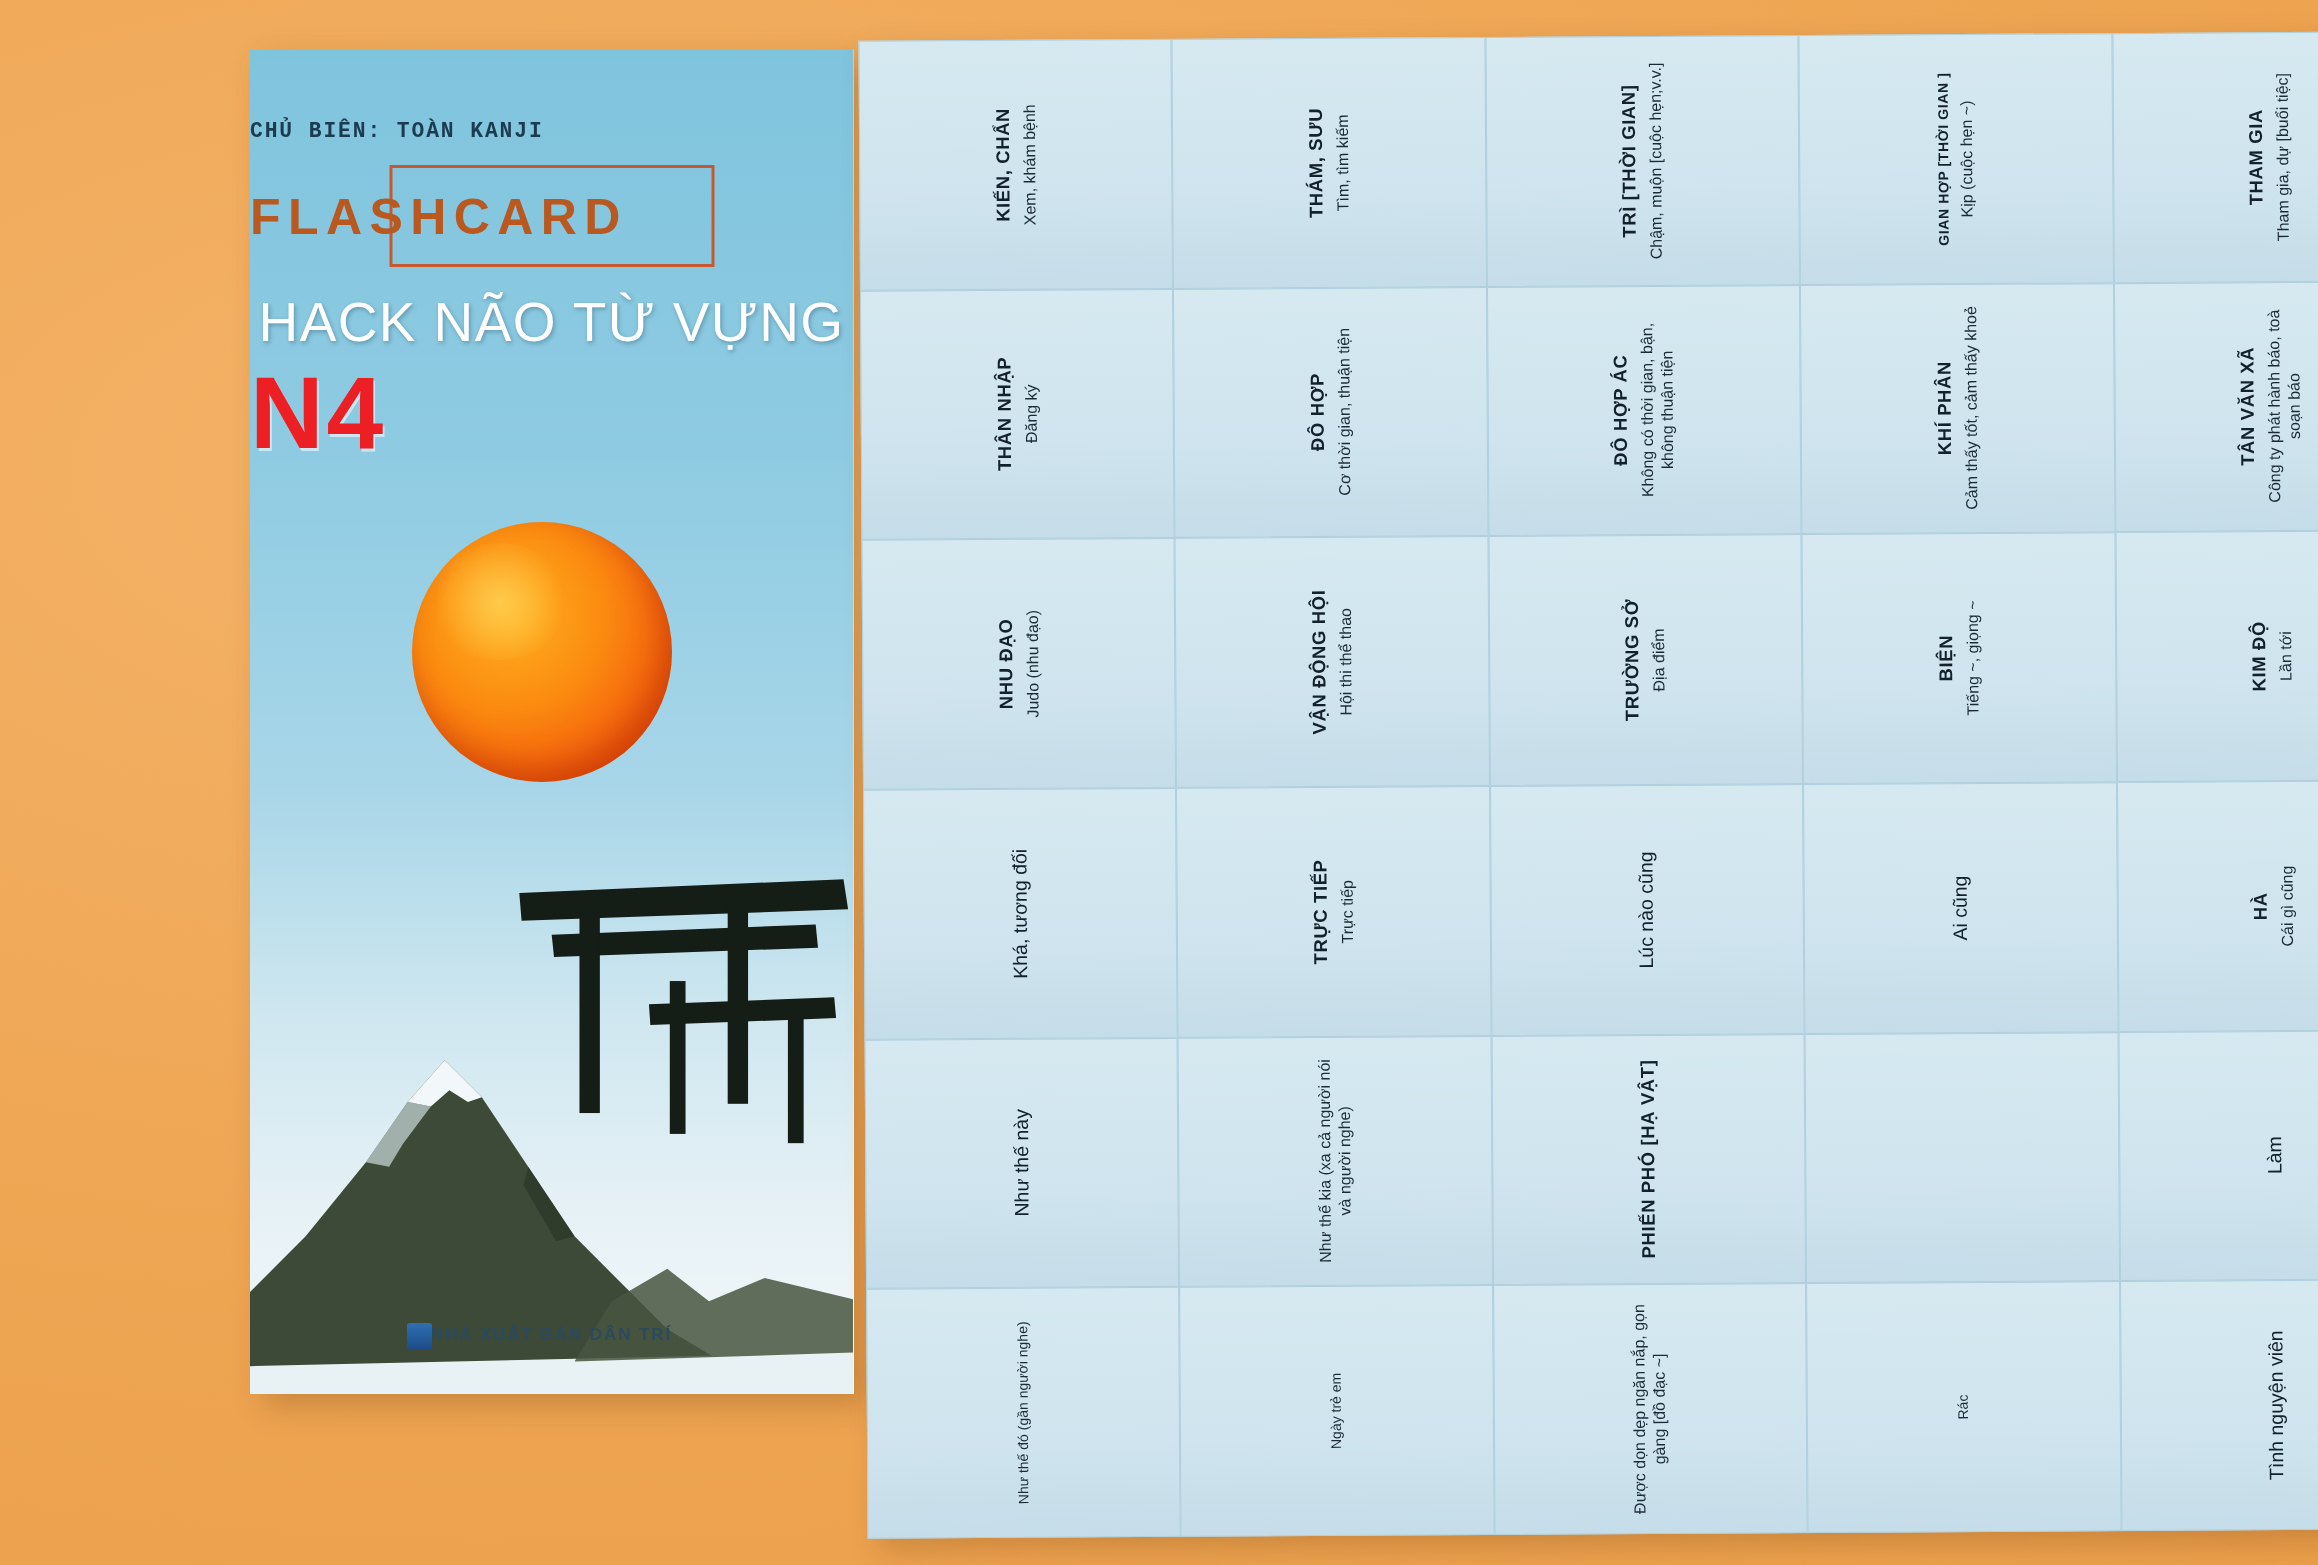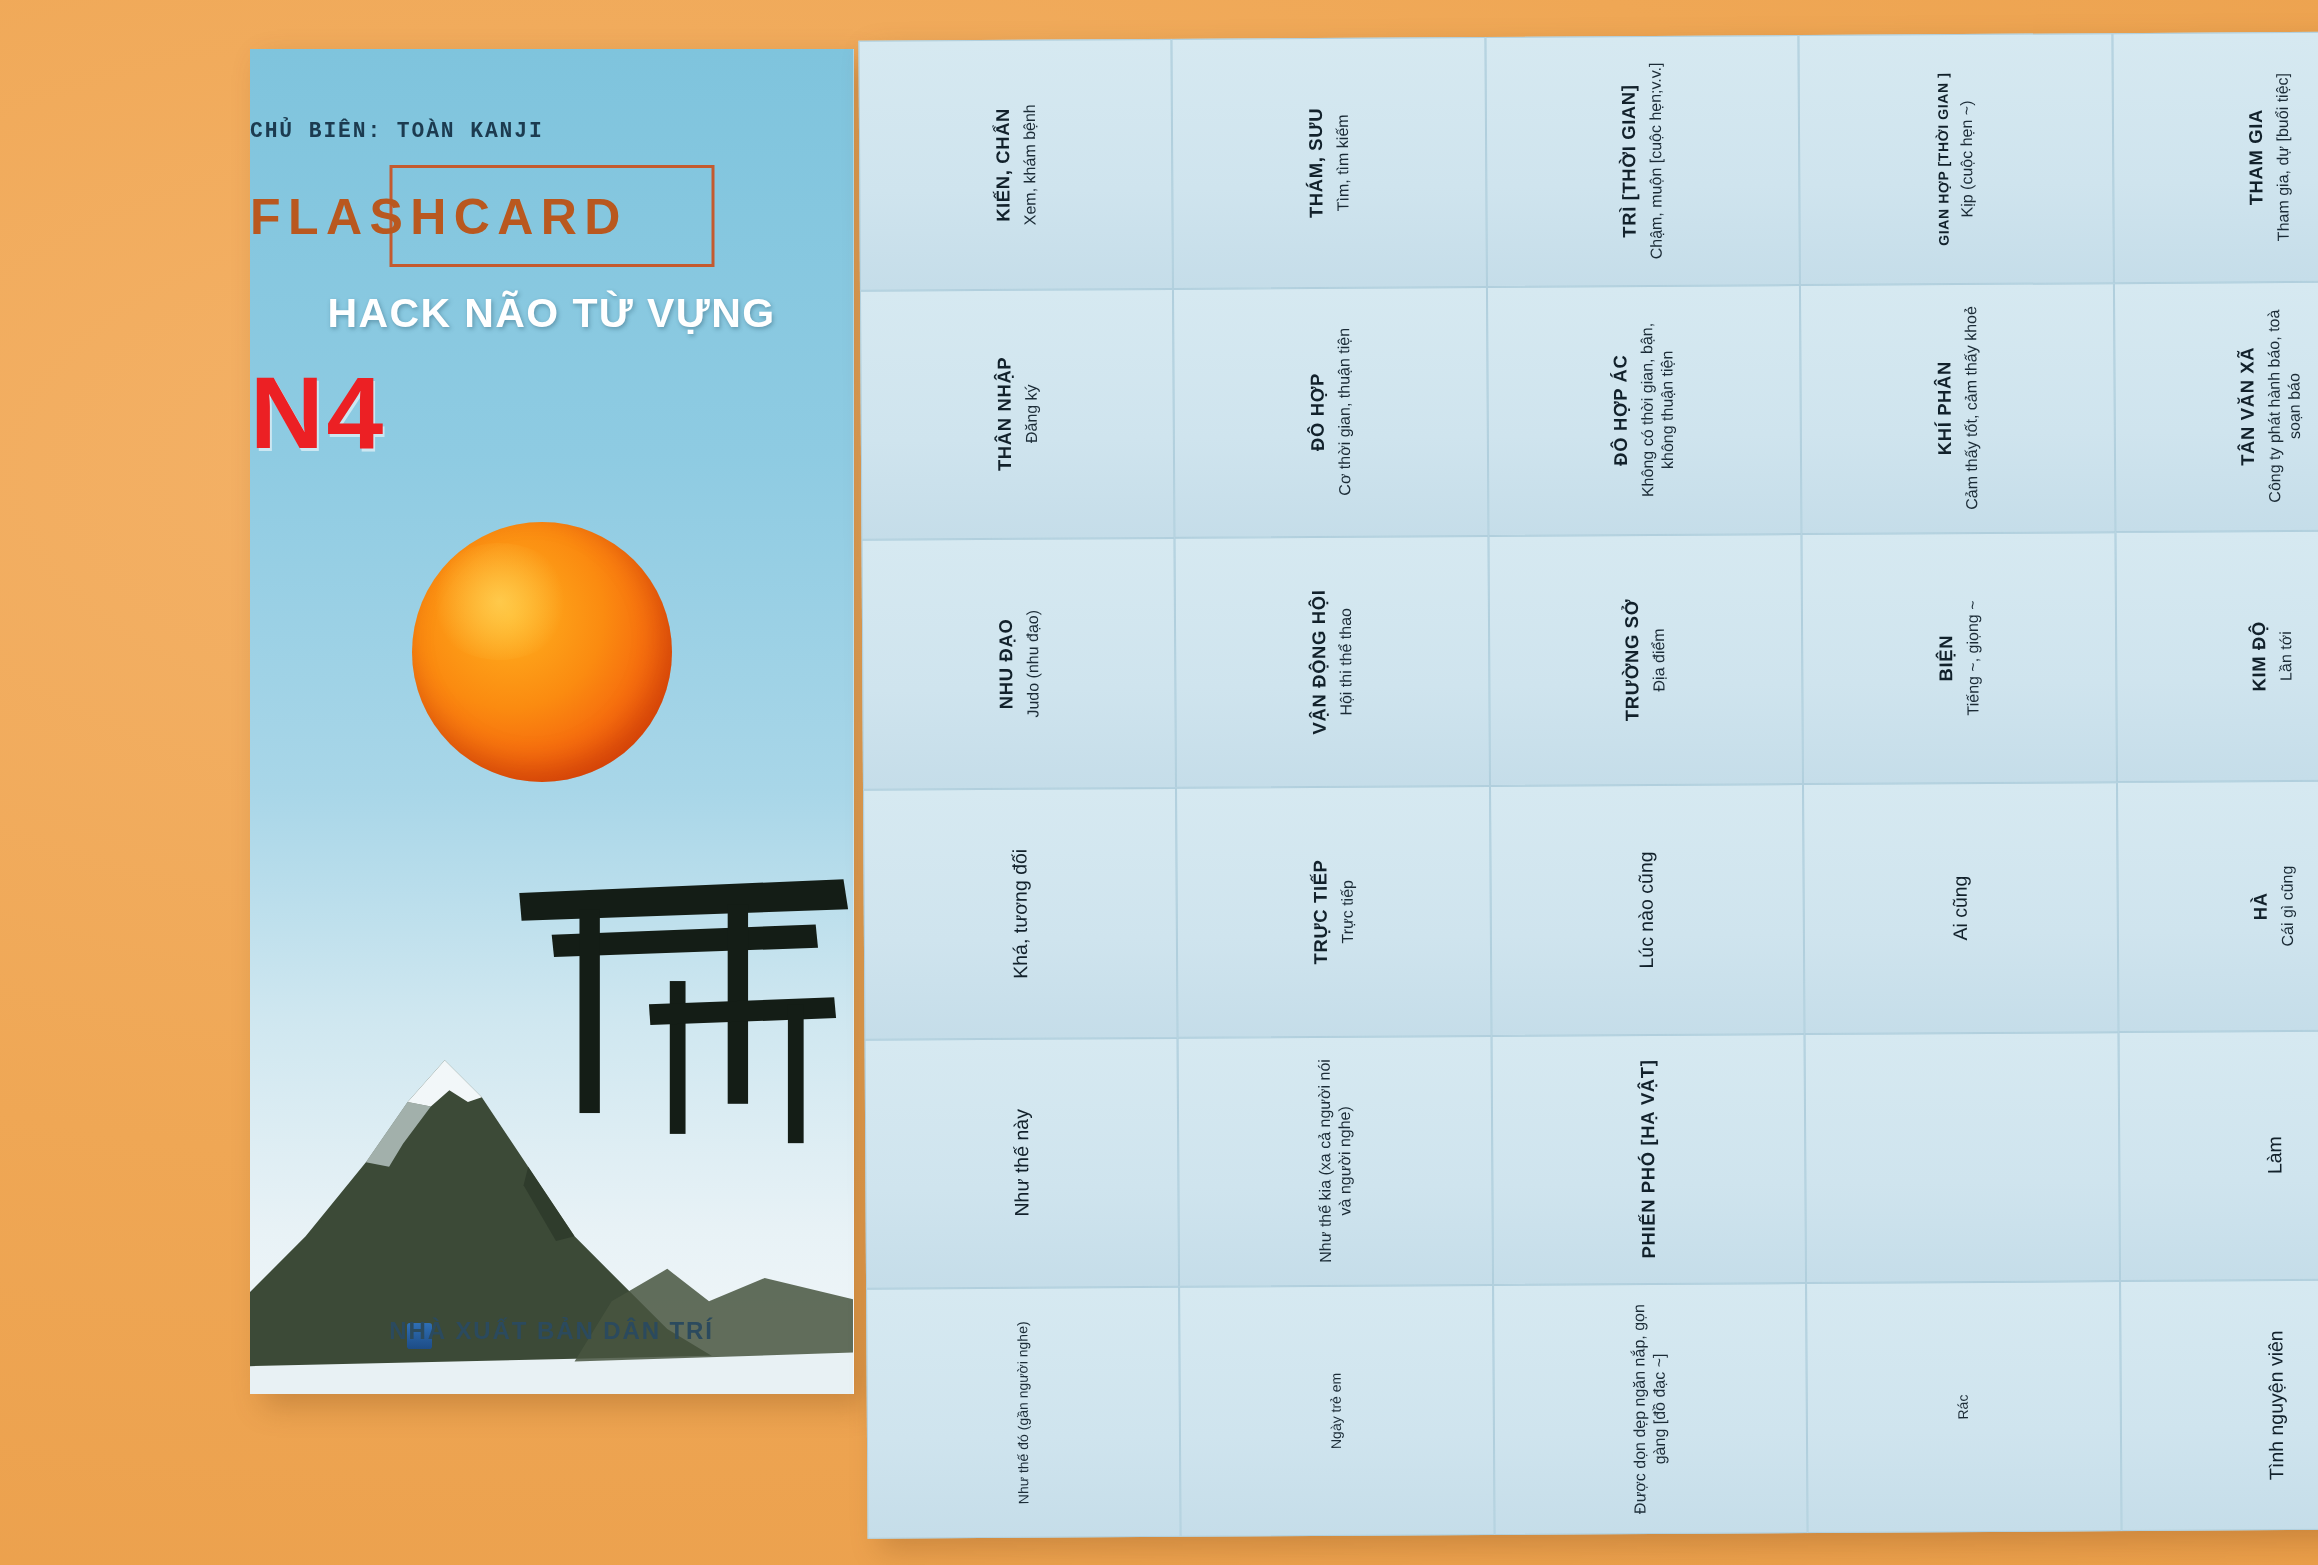--- a/index.html
+++ b/index.html
@@ -71,22 +71,22 @@
     font-weight: 700;
     letter-spacing: 7.4px;
   }
   .bk-title {
     position: absolute;
     top: 241px;
     left: 0;
     width: 100%;
     text-align: center;
     color: #ffffff;
-    font-size: 41px;
-    font-weight: 700;
+    font-size: 55px;
+    font-weight: 400;
     letter-spacing: 1.4px;
     text-shadow: 1.4px 2.3px 4.6px rgba(20,60,80,0.35);
   }
   .bk-level {
     position: absolute;
     top: 306px;
     left: 0;
     width: 100%;
     text-align: left;
     color: #ec2024;
@@ -122,21 +122,21 @@
   
   .torii-svg { position: absolute; left: 260px; bottom: 195px; }
 
   .bk-publisher {
     position: absolute;
     bottom: 49px;
     left: 0;
     width: 100%;
     text-align: center;
     color: #2b4a5e;
-    font-size: 24px;
+    font-size: 17px;
     letter-spacing: 1.9px;
     font-weight: 600;
   }
   .bk-pub-logo {
     position: absolute;
     bottom: 45px;
     left: 157px;
     width: 25px;
     height: 26px;
     background: linear-gradient(180deg,#2f6fb5,#1d4c86);

